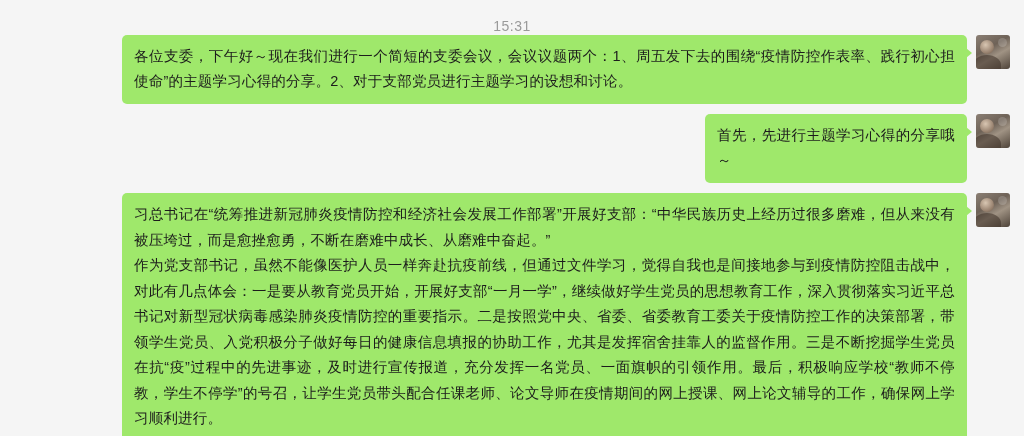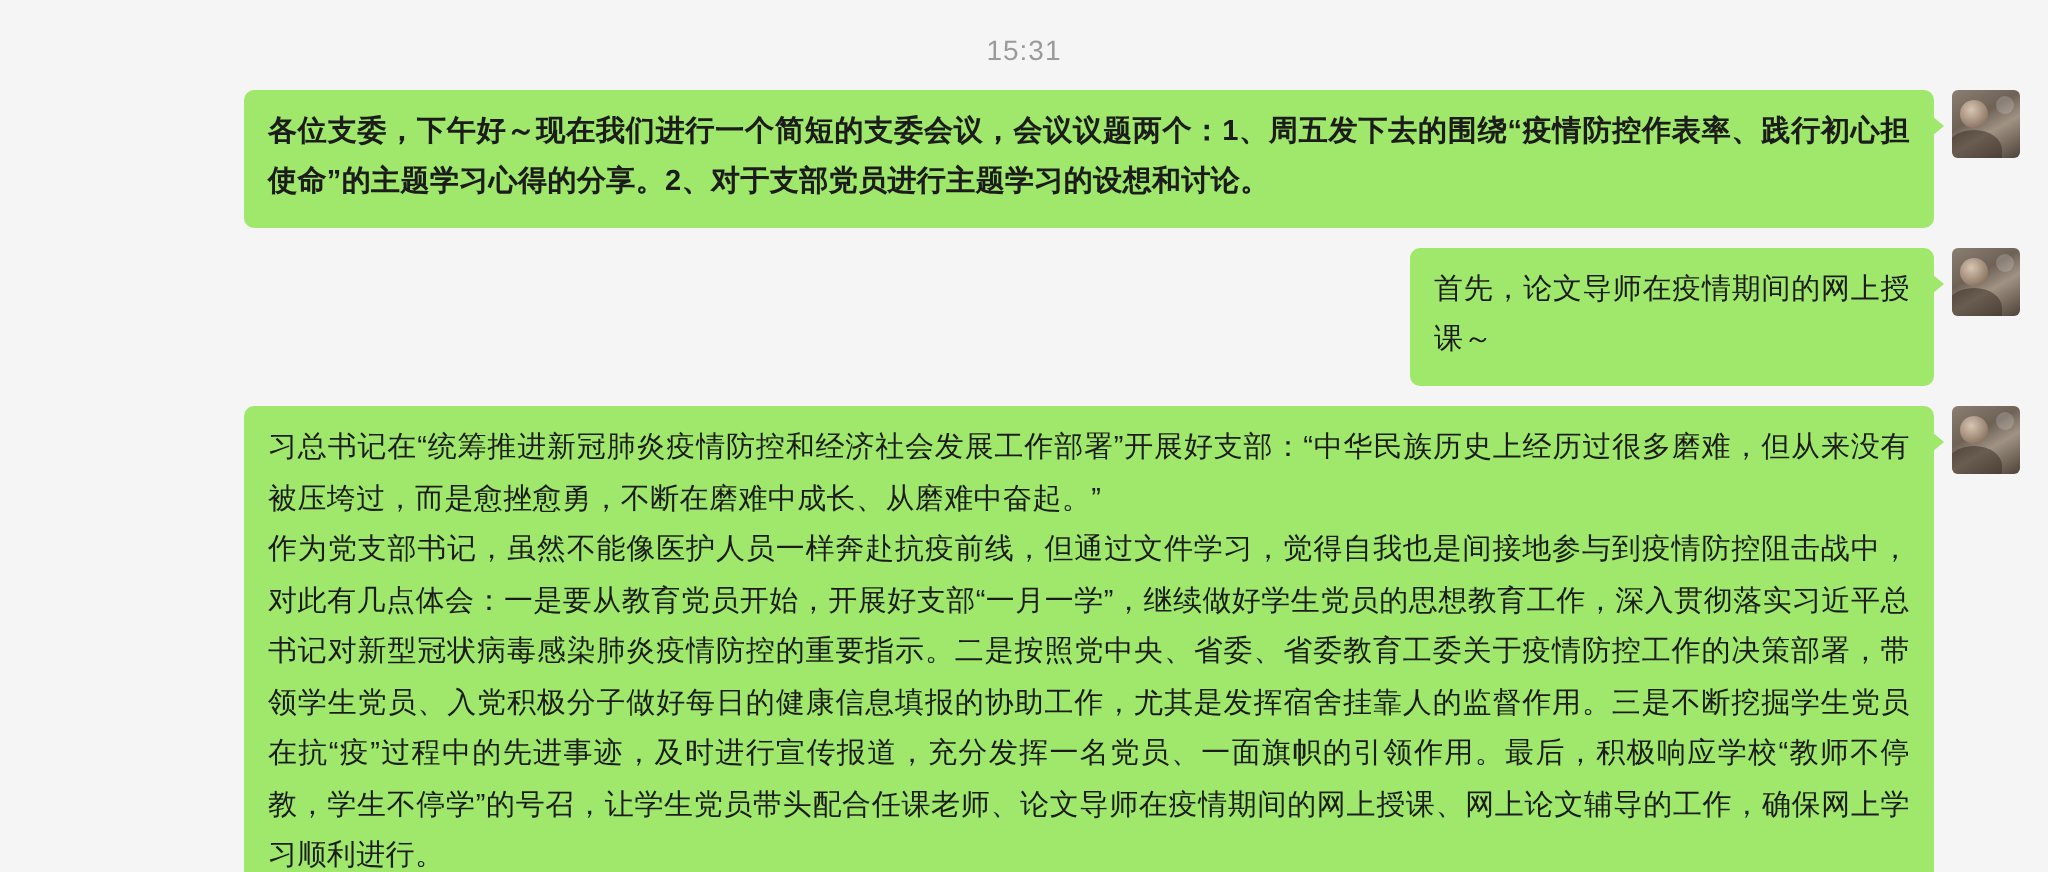--- a/index.html
+++ b/index.html
@@ -16,21 +16,20 @@
   .chat-window {
     width: 1024px;
     height: 436px;
     background: #f5f5f5;
     position: relative;
     padding: 0;
   }
   .timestamp-row {
     text-align: center;
     padding-top: 17px;
-    padding-bottom: 10px;
   }
   .timestamp {
     display: inline-block;
     color: #9a9a9a;
     font-size: 14px;
     letter-spacing: 0.5px;
   }
   .msg-row {
     display: flex;
     flex-direction: row;
@@ -48,21 +47,21 @@
     background: #9fe86b;
     border-radius: 5px;
     padding: 9px 12px 10px 12px;
     font-size: 14.5px;
     line-height: 25px;
     color: #1c1c1c;
     position: relative;
     text-align: justify;
     letter-spacing: 0.2px;
   }
-  .bubble.b1 { width: 845px; font-weight: bold; }
+  .bubble.b1 { width: 845px; }
   .bubble.b2 { width: 262px; }
   .bubble.b3 { width: 845px; line-height: 25.5px; }
   .tail {
     position: absolute;
     right: -5px;
     top: 13px;
     width: 0; height: 0;
     border-top: 5px solid transparent;
     border-bottom: 5px solid transparent;
     border-left: 6px solid #9fe86b;
@@ -120,21 +119,21 @@
       <div class="avatar">
           <span class="glint"></span>
         </div>
     </div>
   </div>
 
   <div class="msg-row">
     <div class="bubble-wrap">
       <div class="bubble b2">
         <div class="tail"></div>
-        <p class="para">首先，论文导师在疫情期间的网上授课～</p>
+        <p class="para">首先，先进行主题学习心得的分享哦～</p>
       </div>
       <div class="avatar">
           <span class="glint"></span>
         </div>
     </div>
   </div>
 
   <div class="msg-row">
     <div class="bubble-wrap">
       <div class="bubble b3">

